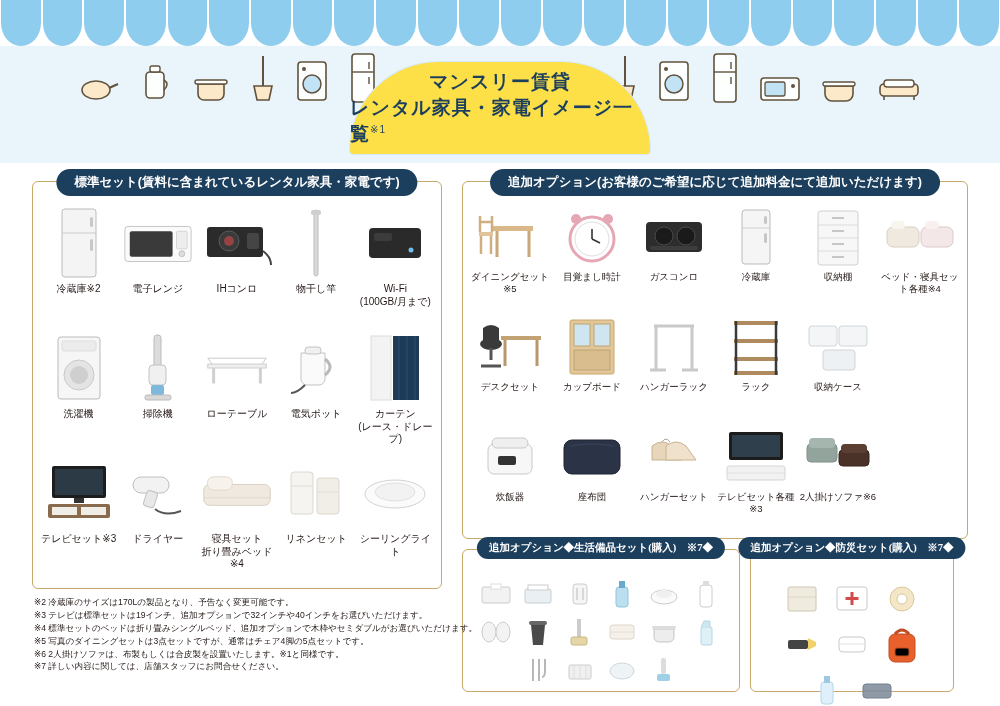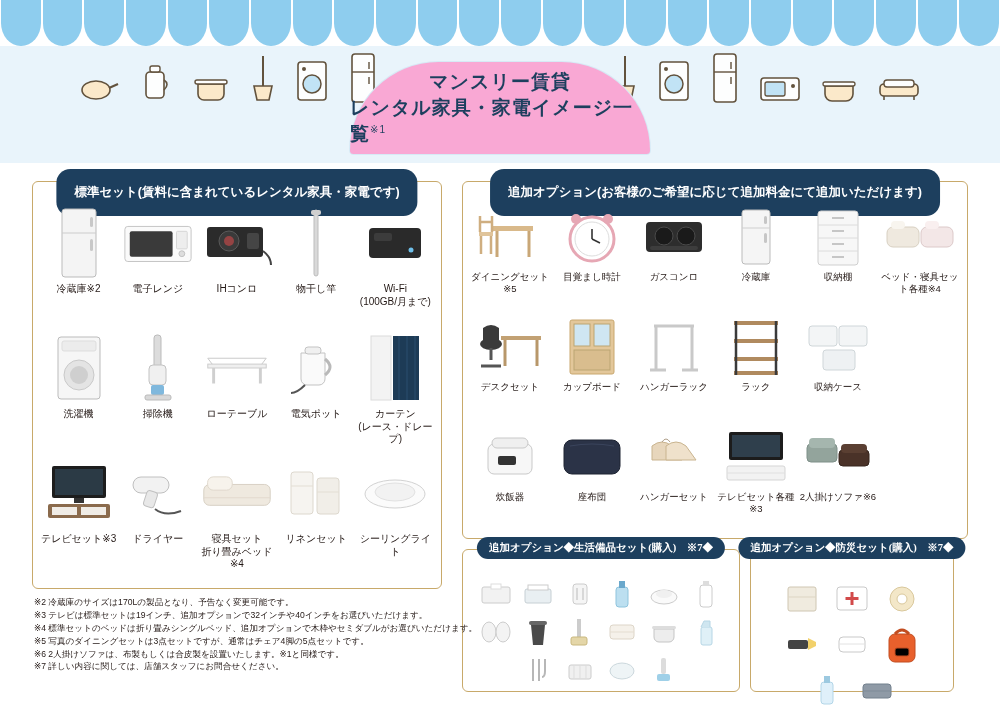--- a/index.html
+++ b/index.html
@@ -33,21 +33,21 @@
   }
   .header .icon-row{
     position:absolute;top:52px;display:flex;gap:18px;align-items:flex-end;
   }
   .header .icon-row.left{left:78px;}
   .header .icon-row.right{right:78px;}
   .hicon{opacity:.95;}
   .title-box{
     position:absolute;left:50%;transform:translateX(-50%);
     top:62px;width:300px;height:92px;
-    background:#f9a8d4;
+    background:#fde047;
     border-radius:150px 150px 6px 6px;
     box-shadow:0 0 0 1px #d7eaf6;
     display:flex;flex-direction:column;align-items:center;justify-content:center;
   }
   .title-box .l1{font-size:19px;font-weight:bold;color:#1d3f5e;letter-spacing:1px;}
   .title-box .l2{font-size:19px;font-weight:bold;color:#1d3f5e;letter-spacing:1px;}
   .title-box .l2 sup{font-size:10px;font-weight:normal;}
 
   
   .panel{
@@ -55,21 +55,21 @@
     border:1.5px solid #c8a96a;
     border-radius:6px;
     background:#fff;
     box-sizing:border-box;
   }
   .panel-title{
     position:absolute;left:50%;transform:translateX(-50%);
     top:-13px;
     background:#1d3f5e;color:#fff;
     font-size:12.5px;font-weight:bold;
-    padding:15px 18px;border-radius:14px;white-space:nowrap;
+    padding:5px 18px;border-radius:14px;white-space:nowrap;
   }
   #standard-panel{left:32px;top:181px;width:410px;height:408px;}
   #option-panel{left:462px;top:181px;width:506px;height:358px;}
   #life-panel{left:462px;top:549px;width:278px;height:143px;}
   #bousai-panel{left:750px;top:549px;width:204px;height:143px;}
 
   .panel-title.small{font-size:10.5px;padding:4px 12px;font-family:Liberation Serif, serif;}
 
   
   .grid{

